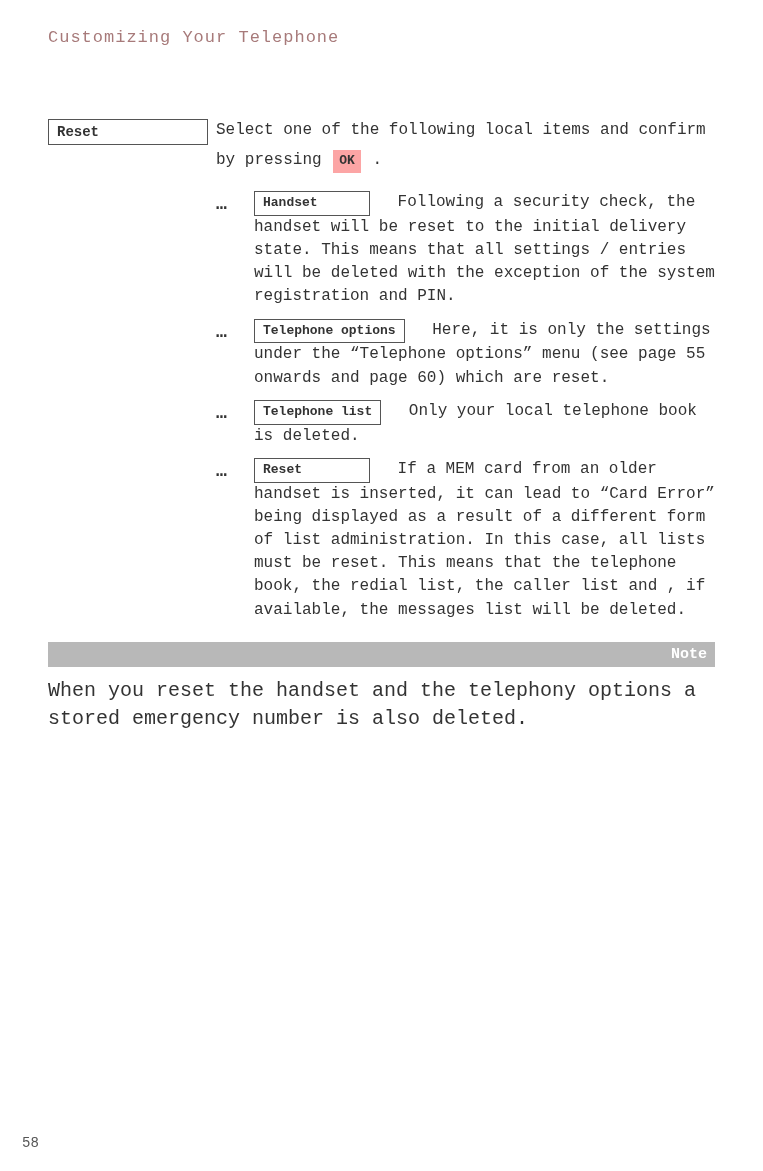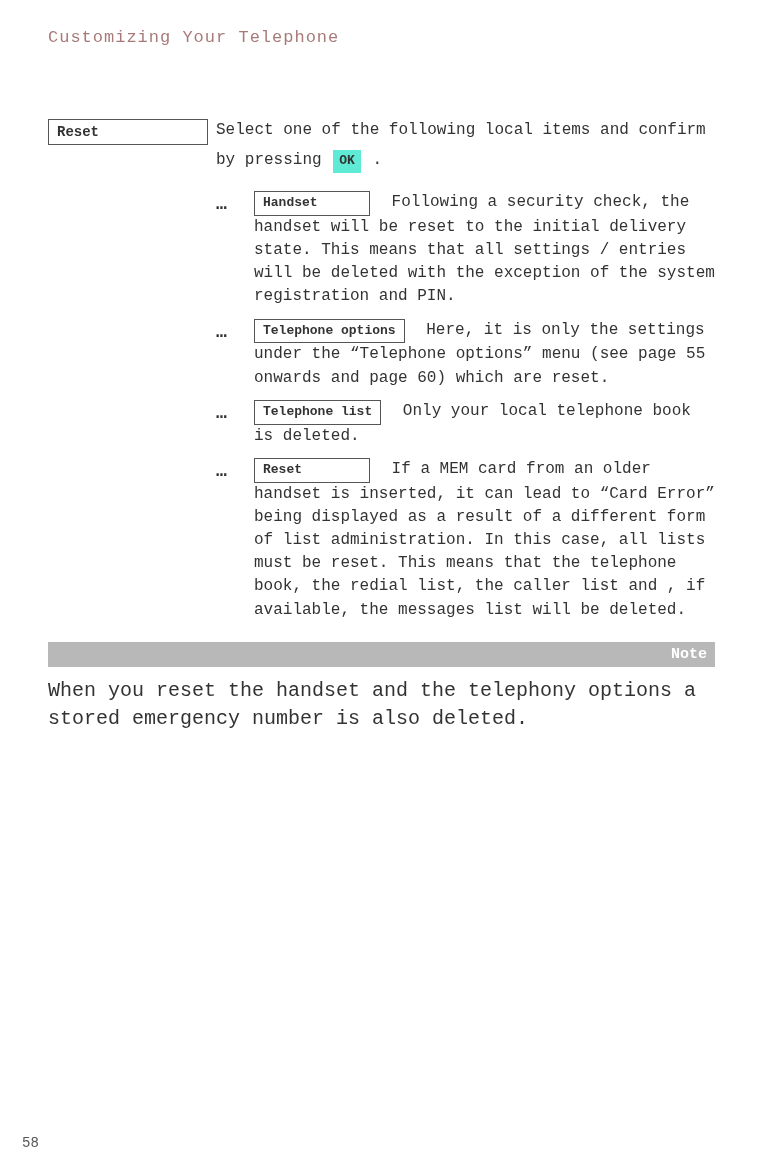--- a/index.html
+++ b/index.html
@@ -47,21 +47,21 @@
       color: #333;
       display: inline-block;
       min-width: 120px;
       background: #fff;
     }
     .reset-box {
       width: 160px;
     }
     .ok-btn {
       display: inline-block;
-      background: #5eead4;
+      background: #fca5a5;
       color: #333;
       font-weight: 700;
       font-size: 13px;
       padding: 2px 6px;
       vertical-align: baseline;
       margin: 8px 2px;
     }
     .item-row {
       display: flex;
       align-items: flex-start;
@@ -81,21 +81,21 @@
       flex: 1;
     }
     .inline-box {
       border: 1px solid #555;
       padding: 2px 8px;
       font-size: 13px;
       font-weight: 700;
       color: #333;
       display: inline-block;
       min-width: 116px;
-      margin-right: 12px;
+      margin-right: 18px;
       background: #fff;
       vertical-align: baseline;
     }
     .desc {
       display: inline;
     }
     .note-bar {
       background: #b8b8b8;
       color: #fff;
       font-weight: 700;

